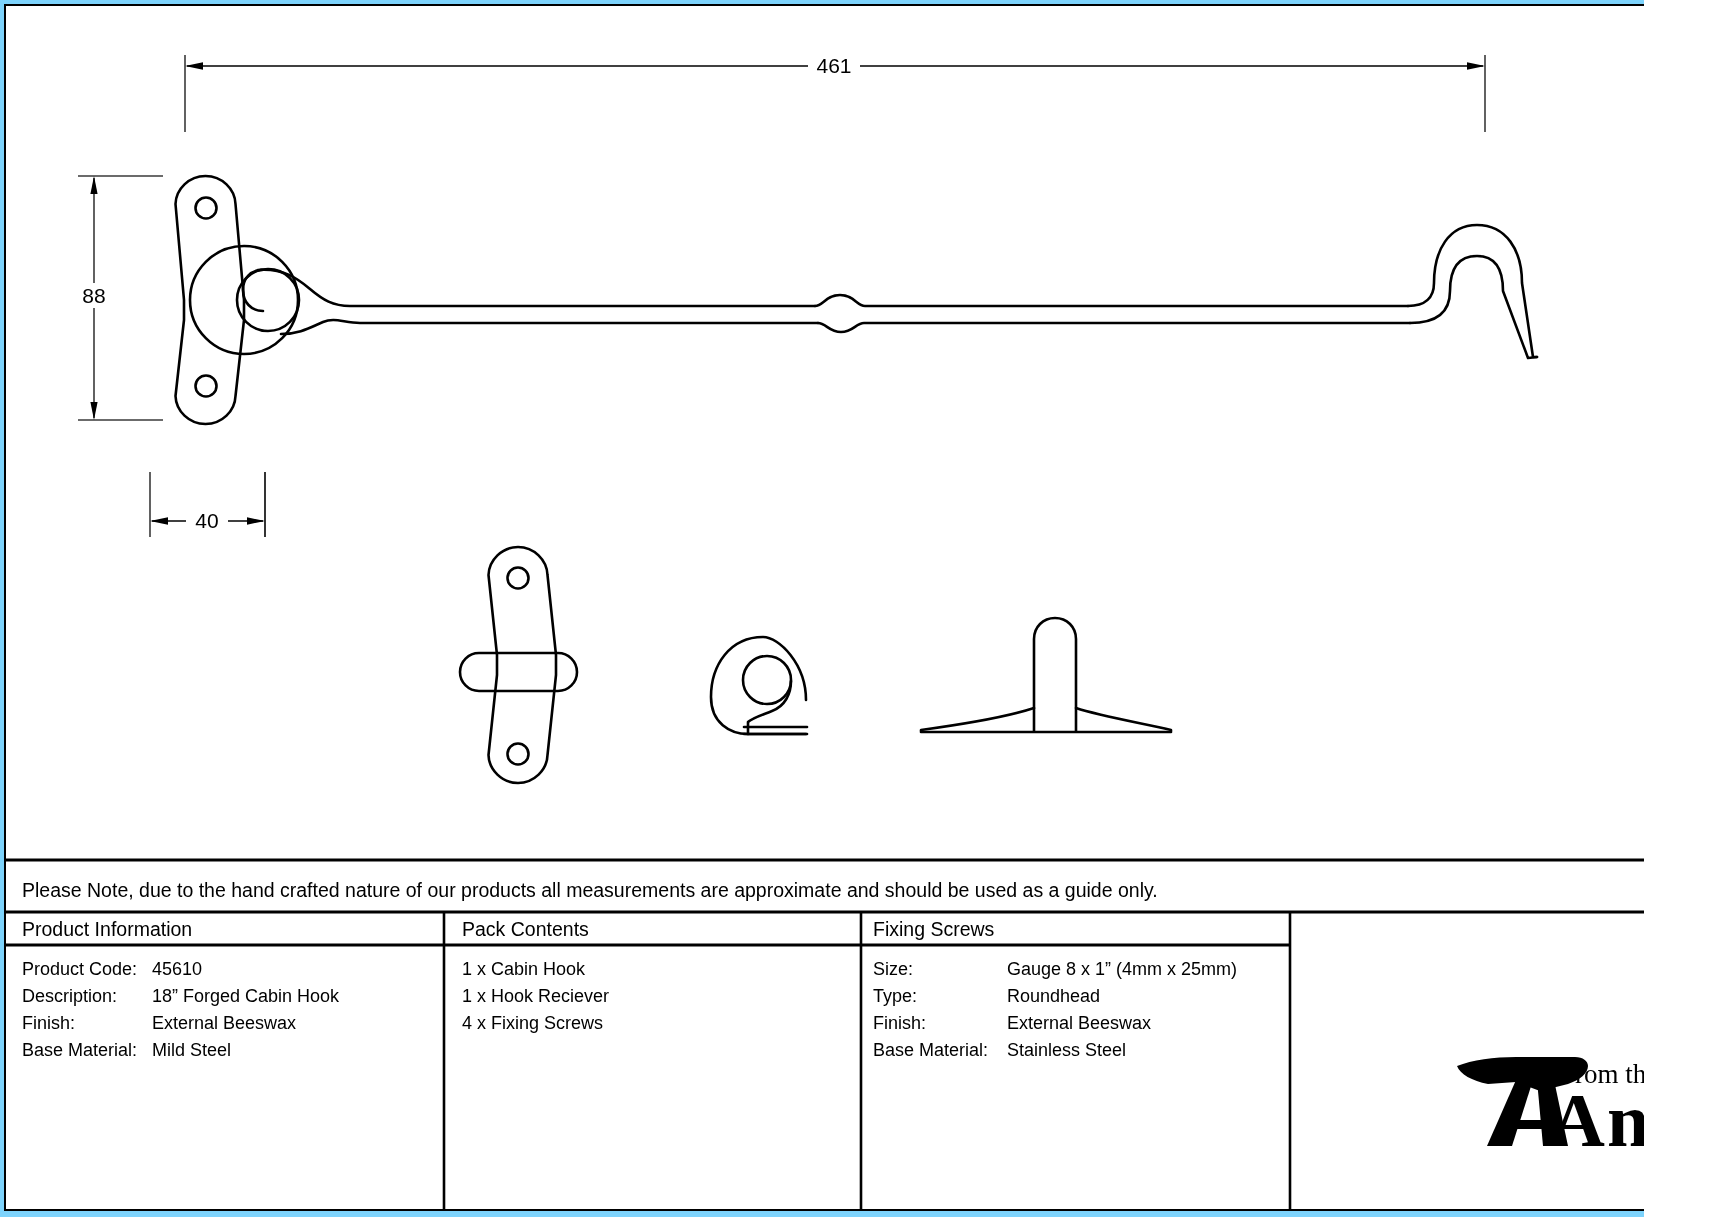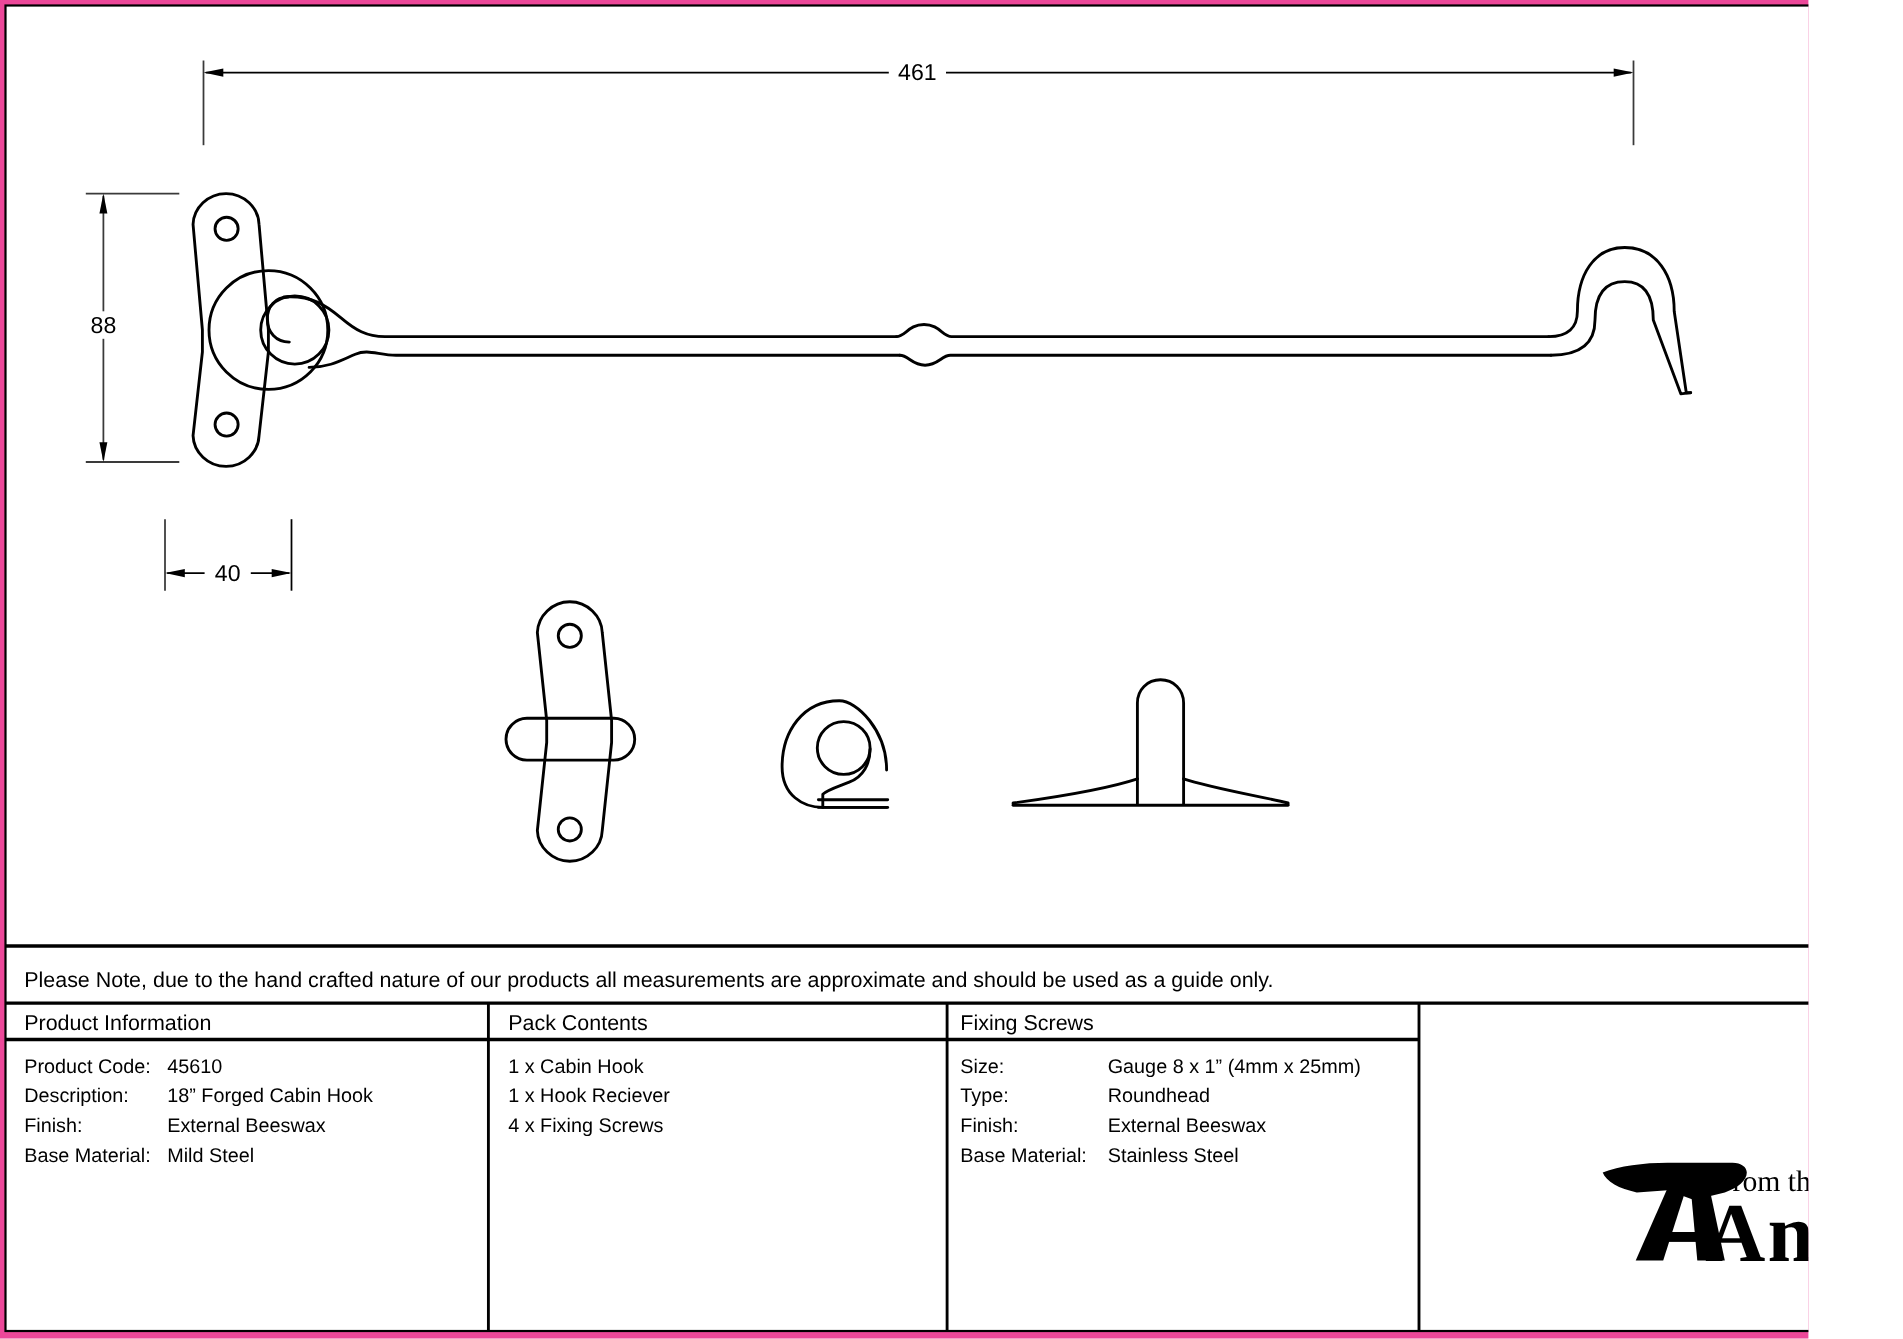--- a/index.html
+++ b/index.html
@@ -9,21 +9,21 @@
     background: #ffffff;
   }
   body {
     font-family: "Liberation Sans", sans-serif;
     color: #000000;
   }
   #page {
     position: relative;
     width: 1644px;
     height: 1217px;
-    background: #ec4899;
+    background: #7dd3fc;
     overflow: hidden;
     text-decoration: underline;
   }
   #drawing-svg {
     position: absolute;
     left: 0;
     top: 0;
     width: 1730px;
     height: 1217px;
   }

